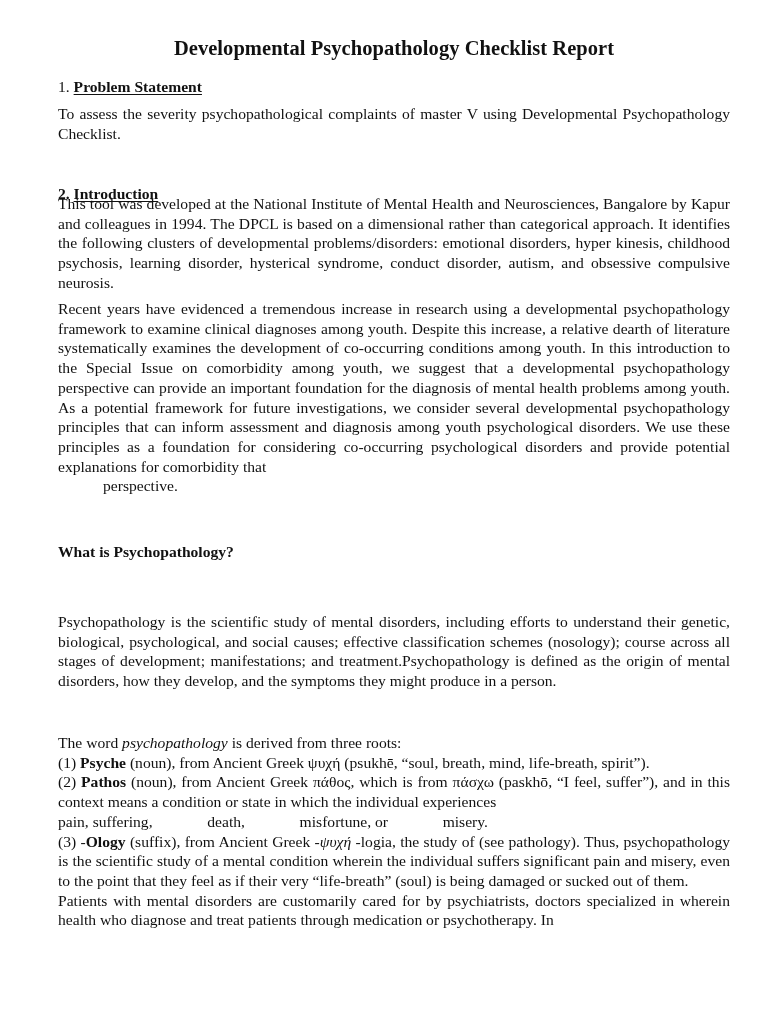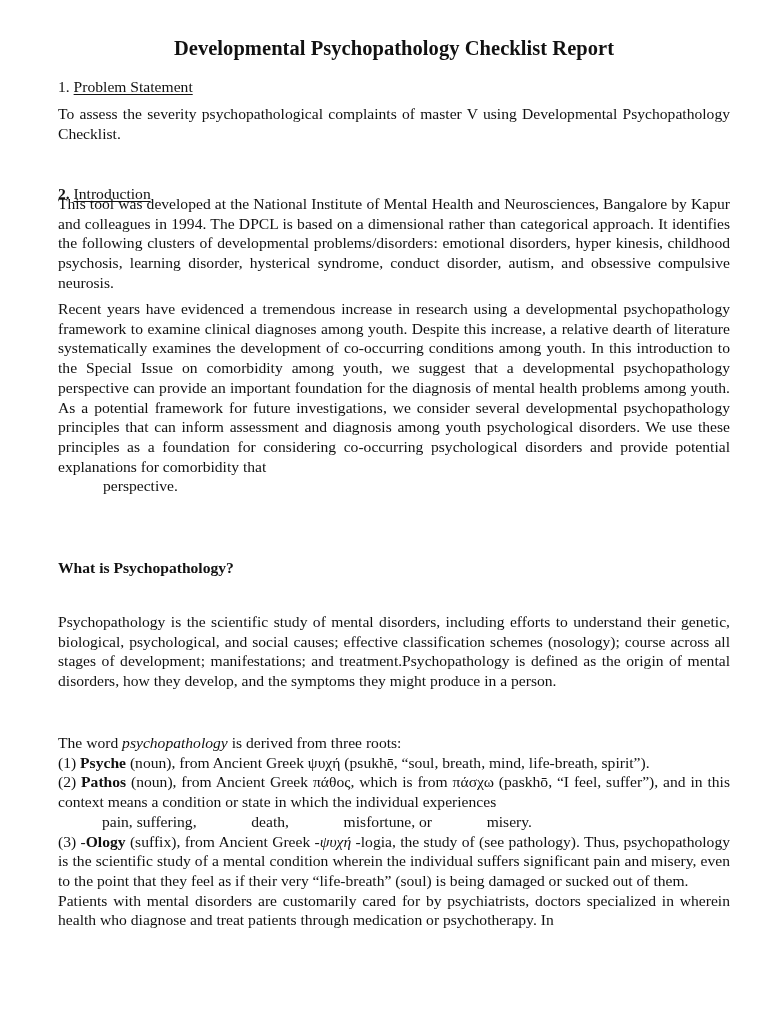--- a/index.html
+++ b/index.html
@@ -33,21 +33,21 @@
       font-weight: bold;
       text-underline-offset: 2px;
       line-height: 24px;
       letter-spacing: 0.05px;
       margin-left: 18px;
     }
     .block { position: absolute; left: 0; width: 672px; }
     .heading { font-size: 15.6px; line-height: 19.7px; }
     .heading .num { font-weight: normal; }
     .heading .num.bold { font-weight: bold; }
-    .heading .ul { font-weight: normal; text-decoration: underline; text-underline-offset: 2px; }
+    .heading .ul { font-weight: bold; text-decoration: underline; text-underline-offset: 2px; }
     .para {
       text-align: justify;
       margin: 0;
     }
     .indent-line { padding-left: 45px; }
     .plain-heading { font-weight: bold; }
     .line-spread {
       display: flex;
       justify-content: space-between;
       width: 672px;
@@ -73,32 +73,32 @@
     <span class="num bold">2.</span>
     <span class="ul">Introduction</span>
   </div>
   <p class="block para" style="top:194px;">This tool was developed at the National Institute of Mental Health and Neurosciences, Bangalore by Kapur and colleagues in 1994. The DPCL is based on a dimensional rather than categorical approach. It identifies the following clusters of developmental problems/disorders: emotional disorders, hyper kinesis, childhood psychosis, learning disorder, hysterical syndrome, conduct disorder, autism, and obsessive compulsive neurosis.</p>
 
   <div class="block" style="top:299px;">
     <p class="para">Recent years have evidenced a tremendous increase in research using a developmental psychopathology framework to examine clinical diagnoses among youth. Despite this increase, a relative dearth of literature systematically examines the development of co-occurring conditions among youth. In this introduction to the Special Issue on comorbidity among youth, we suggest that a developmental psychopathology perspective can provide an important foundation for the diagnosis of mental health problems among youth. As a potential framework for future investigations, we consider several developmental psychopathology principles that can inform assessment and diagnosis among youth psychological disorders. We use these principles as a foundation for considering co-occurring psychological disorders and provide potential explanations for comorbidity that</p>
     <div class="indent-line">perspective.</div>
   </div>
 
-  <div class="block plain-heading" style="top:558px;">What is Psychopathology?</div>
+  <div class="block plain-heading" style="top:542px;">What is Psychopathology?</div>
   <p class="block para" style="top:612px;">Psychopathology is the scientific study of mental disorders, including efforts to understand their genetic, biological, psychological, and social causes; effective classification schemes (nosology); course across all stages of development; manifestations; and treatment.Psychopathology is defined as the origin of mental disorders, how they develop, and the symptoms they might produce in a person.</p>
 
   <div class="block" style="top:733px;">
     <div>
       <span>The word </span><i>psychopathology</i><span> is derived from three roots:</span>
     </div>
 
     <p class="para"><span>(1) </span><b>Psyche</b><span> (noun), from Ancient Greek ψυχή (psukhē, “soul, breath, mind, life-breath, spirit”).</span></p>
 
     <p class="para"><span>(2) </span><b>Pathos</b><span> (noun), from Ancient Greek πάθος, which is from πάσχω (paskhō, “I feel, suffer”), and in this context means a condition or state in which the individual experiences</span></p>
-    <div class="line-spread" style="width:430px;margin-left:44px;">
+    <div class="line-spread" style="width:430px;">
       <span>pain, suffering,</span>
       <span>death,</span>
       <span>misfortune, or</span>
       <span>misery.</span>
     </div>
 
     <p class="para"><span>(3) -</span><b>Ology</b><span> (suffix), from Ancient Greek -</span><i>ψυχή</i><span> -logia, the study of (see pathology). Thus, psychopathology is the scientific study of a mental condition wherein the individual suffers significant pain and misery, even to the point that they feel as if their very “life-breath” (soul) is being damaged or sucked out of them.</span></p>
 
     <p class="para">Patients with mental disorders are customarily cared for by psychiatrists, doctors specialized in wherein health who diagnose and treat patients through medication or psychotherapy. In</p>
   </div>

